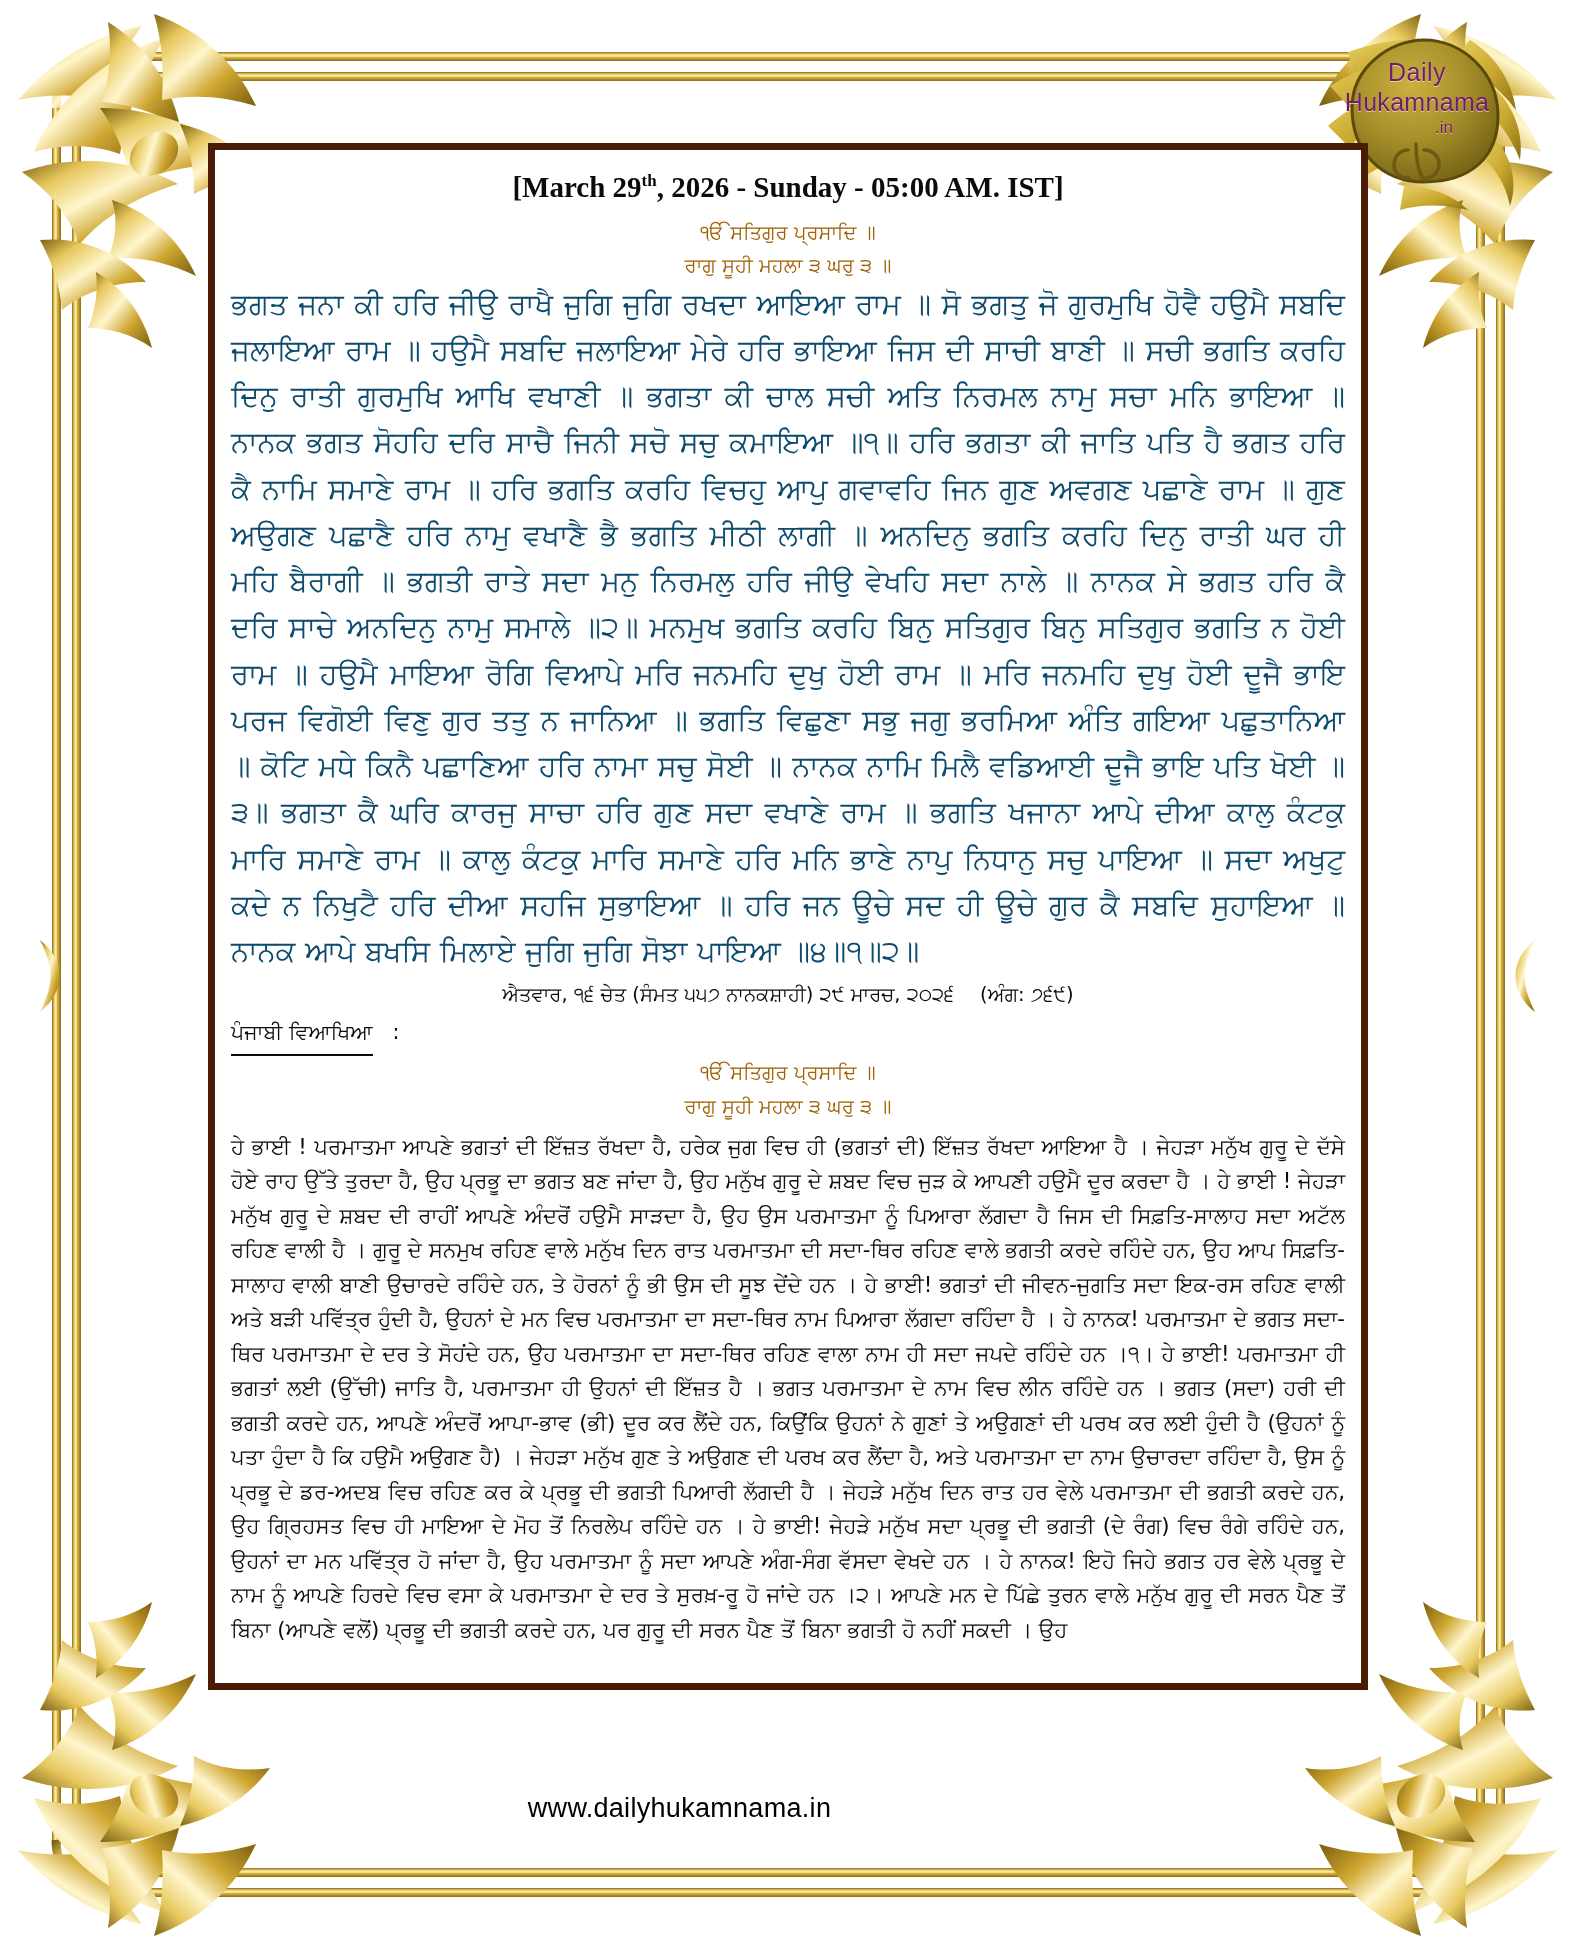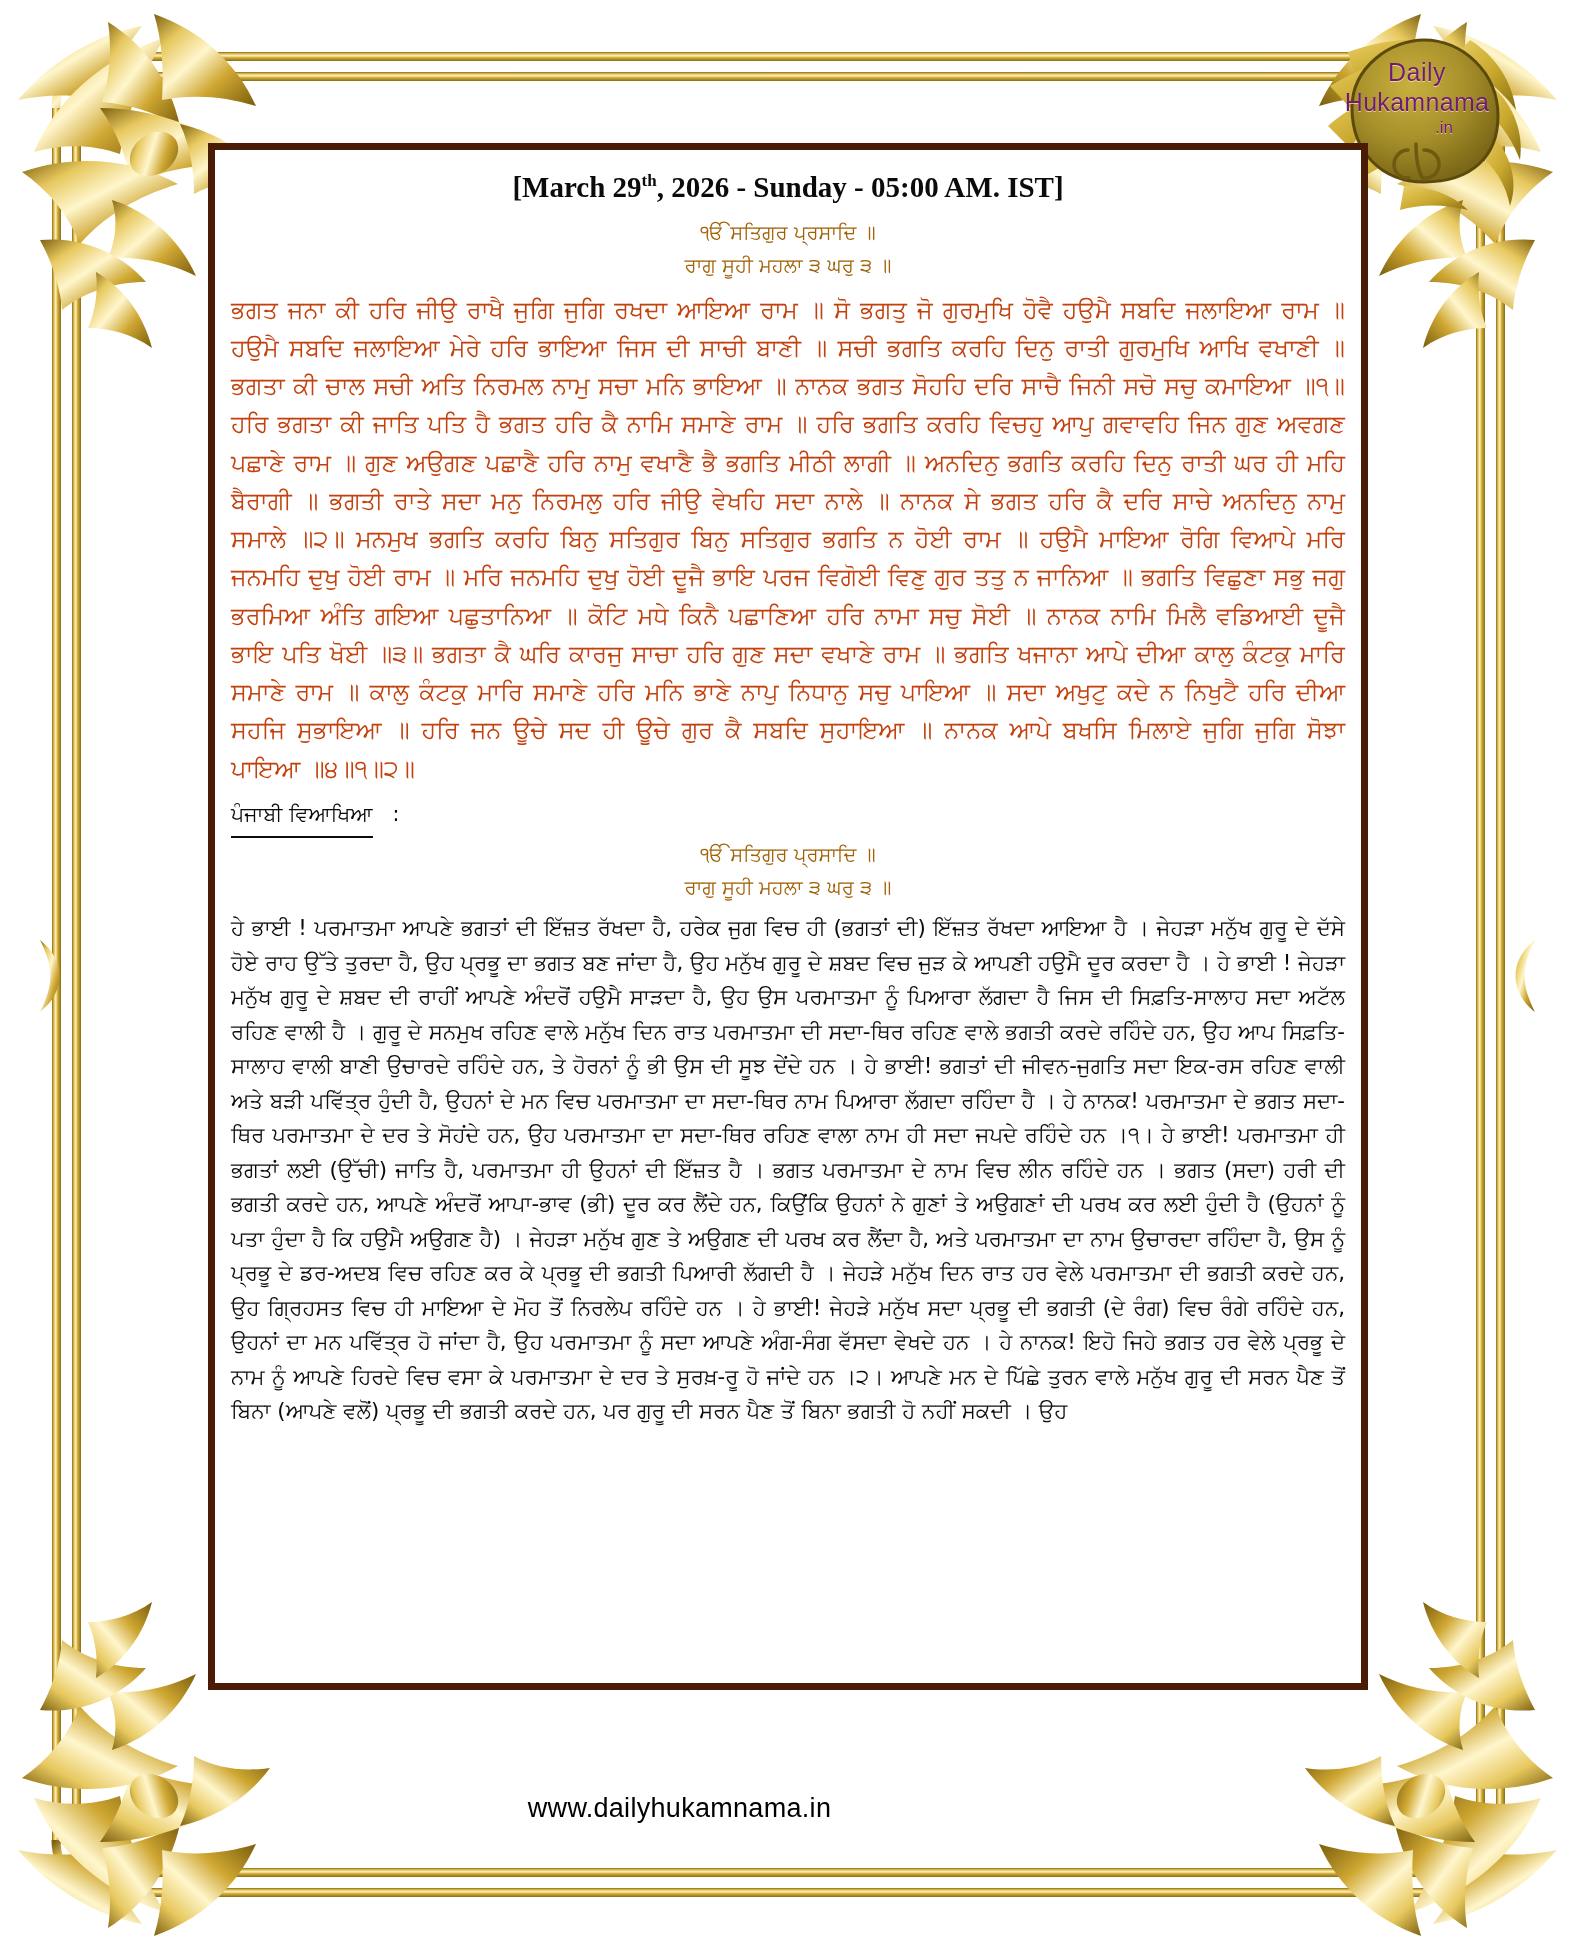--- a/index.html
+++ b/index.html
@@ -68,24 +68,23 @@
   .centered-line {
     text-align: center;
     font-size: 19.5px;
     color: #a16207;
     margin-top: 14px;
     line-height: 1.5;
   }
   .centered-line.tight { margin-top: 4px; }
 
   .bani-block {
-    margin-top: 10px;
-    font-size: 24px;
+    font-size: 29px;
     line-height: 1.595;
-    color: #c2410c;
+    color: #0c4a6e;
     text-align: justify;
     text-align-last: left;
     word-spacing: 0.5px;
   }
 
   .date-line {
     margin-top: 9px;
     text-align: center;
     font-size: 19.5px;
     color: #0b0b0b;
@@ -270,20 +269,23 @@
 
     <div class="title-date">
       <span>[March 29</span><sup>th</sup><span>, 2026 - Sunday - 05:00 AM. IST]</span>
     </div>
 
     <div class="centered-line gur">ੴ ਸਤਿਗੁਰ ਪ੍ਰਸਾਦਿ ॥</div>
     <div class="centered-line gur tight">ਰਾਗੁ ਸੂਹੀ ਮਹਲਾ ੩ ਘਰੁ ੩ ॥</div>
 
     <div class="bani-block gur">ਭਗਤ ਜਨਾ ਕੀ ਹਰਿ ਜੀਉ ਰਾਖੈ ਜੁਗਿ ਜੁਗਿ ਰਖਦਾ ਆਇਆ ਰਾਮ ॥ ਸੋ ਭਗਤੁ ਜੋ ਗੁਰਮੁਖਿ ਹੋਵੈ ਹਉਮੈ ਸਬਦਿ ਜਲਾਇਆ ਰਾਮ ॥ ਹਉਮੈ ਸਬਦਿ ਜਲਾਇਆ ਮੇਰੇ ਹਰਿ ਭਾਇਆ ਜਿਸ ਦੀ ਸਾਚੀ ਬਾਣੀ ॥ ਸਚੀ ਭਗਤਿ ਕਰਹਿ ਦਿਨੁ ਰਾਤੀ ਗੁਰਮੁਖਿ ਆਖਿ ਵਖਾਣੀ ॥ ਭਗਤਾ ਕੀ ਚਾਲ ਸਚੀ ਅਤਿ ਨਿਰਮਲ ਨਾਮੁ ਸਚਾ ਮਨਿ ਭਾਇਆ ॥ ਨਾਨਕ ਭਗਤ ਸੋਹਹਿ ਦਰਿ ਸਾਚੈ ਜਿਨੀ ਸਚੋ ਸਚੁ ਕਮਾਇਆ ॥੧॥ ਹਰਿ ਭਗਤਾ ਕੀ ਜਾਤਿ ਪਤਿ ਹੈ ਭਗਤ ਹਰਿ ਕੈ ਨਾਮਿ ਸਮਾਣੇ ਰਾਮ ॥ ਹਰਿ ਭਗਤਿ ਕਰਹਿ ਵਿਚਹੁ ਆਪੁ ਗਵਾਵਹਿ ਜਿਨ ਗੁਣ ਅਵਗਣ ਪਛਾਣੇ ਰਾਮ ॥ ਗੁਣ ਅਉਗਣ ਪਛਾਣੈ ਹਰਿ ਨਾਮੁ ਵਖਾਣੈ ਭੈ ਭਗਤਿ ਮੀਠੀ ਲਾਗੀ ॥ ਅਨਦਿਨੁ ਭਗਤਿ ਕਰਹਿ ਦਿਨੁ ਰਾਤੀ ਘਰ ਹੀ ਮਹਿ ਬੈਰਾਗੀ ॥ ਭਗਤੀ ਰਾਤੇ ਸਦਾ ਮਨੁ ਨਿਰਮਲੁ ਹਰਿ ਜੀਉ ਵੇਖਹਿ ਸਦਾ ਨਾਲੇ ॥ ਨਾਨਕ ਸੇ ਭਗਤ ਹਰਿ ਕੈ ਦਰਿ ਸਾਚੇ ਅਨਦਿਨੁ ਨਾਮੁ ਸਮਾਲੇ ॥੨॥ ਮਨਮੁਖ ਭਗਤਿ ਕਰਹਿ ਬਿਨੁ ਸਤਿਗੁਰ ਬਿਨੁ ਸਤਿਗੁਰ ਭਗਤਿ ਨ ਹੋਈ ਰਾਮ ॥ ਹਉਮੈ ਮਾਇਆ ਰੋਗਿ ਵਿਆਪੇ ਮਰਿ ਜਨਮਹਿ ਦੁਖੁ ਹੋਈ ਰਾਮ ॥ ਮਰਿ ਜਨਮਹਿ ਦੁਖੁ ਹੋਈ ਦੂਜੈ ਭਾਇ ਪਰਜ ਵਿਗੋਈ ਵਿਣੁ ਗੁਰ ਤਤੁ ਨ ਜਾਨਿਆ ॥ ਭਗਤਿ ਵਿਛੁਣਾ ਸਭੁ ਜਗੁ ਭਰਮਿਆ ਅੰਤਿ ਗਇਆ ਪਛੁਤਾਨਿਆ ॥ ਕੋਟਿ ਮਧੇ ਕਿਨੈ ਪਛਾਣਿਆ ਹਰਿ ਨਾਮਾ ਸਚੁ ਸੋਈ ॥ ਨਾਨਕ ਨਾਮਿ ਮਿਲੈ ਵਡਿਆਈ ਦੂਜੈ ਭਾਇ ਪਤਿ ਖੋਈ ॥੩॥ ਭਗਤਾ ਕੈ ਘਰਿ ਕਾਰਜੁ ਸਾਚਾ ਹਰਿ ਗੁਣ ਸਦਾ ਵਖਾਣੇ ਰਾਮ ॥ ਭਗਤਿ ਖਜਾਨਾ ਆਪੇ ਦੀਆ ਕਾਲੁ ਕੰਟਕੁ ਮਾਰਿ ਸਮਾਣੇ ਰਾਮ ॥ ਕਾਲੁ ਕੰਟਕੁ ਮਾਰਿ ਸਮਾਣੇ ਹਰਿ ਮਨਿ ਭਾਣੇ ਨਾਪੁ ਨਿਧਾਨੁ ਸਚੁ ਪਾਇਆ ॥ ਸਦਾ ਅਖੁਟੁ ਕਦੇ ਨ ਨਿਖੁਟੈ ਹਰਿ ਦੀਆ ਸਹਜਿ ਸੁਭਾਇਆ ॥ ਹਰਿ ਜਨ ਊਚੇ ਸਦ ਹੀ ਊਚੇ ਗੁਰ ਕੈ ਸਬਦਿ ਸੁਹਾਇਆ ॥ ਨਾਨਕ ਆਪੇ ਬਖਸਿ ਮਿਲਾਏ ਜੁਗਿ ਜੁਗਿ ਸੋਝਾ ਪਾਇਆ ॥੪॥੧॥੨॥</div>
 
+    <div class="date-line gur">
+      <span>ਐਤਵਾਰ, ੧੬ ਚੇਤ (ਸੰਮਤ ੫੫੭ ਨਾਨਕਸ਼ਾਹੀ) ੨੯ ਮਾਰਚ, ੨੦੨੬</span><span class="ang">(ਅੰਗ: ੭੬੯)</span>
+    </div>
 
     <div class="section-label gur">
       <span class="lbl">ਪੰਜਾਬੀ ਵਿਆਖਿਆ</span><span class="colon">:</span>
     </div>
 
     <div class="centered-line gur">ੴ ਸਤਿਗੁਰ ਪ੍ਰਸਾਦਿ ॥</div>
     <div class="centered-line gur tight">ਰਾਗੁ ਸੂਹੀ ਮਹਲਾ ੩ ਘਰੁ ੩ ॥</div>
 
     <div class="expl-block gur">ਹੇ ਭਾਈ ! ਪਰਮਾਤਮਾ ਆਪਣੇ ਭਗਤਾਂ ਦੀ ਇੱਜ਼ਤ ਰੱਖਦਾ ਹੈ, ਹਰੇਕ ਜੁਗ ਵਿਚ ਹੀ (ਭਗਤਾਂ ਦੀ) ਇੱਜ਼ਤ ਰੱਖਦਾ ਆਇਆ ਹੈ । ਜੇਹੜਾ ਮਨੁੱਖ ਗੁਰੂ ਦੇ ਦੱਸੇ ਹੋਏ ਰਾਹ ਉੱਤੇ ਤੁਰਦਾ ਹੈ, ਉਹ ਪ੍ਰਭੂ ਦਾ ਭਗਤ ਬਣ ਜਾਂਦਾ ਹੈ, ਉਹ ਮਨੁੱਖ ਗੁਰੂ ਦੇ ਸ਼ਬਦ ਵਿਚ ਜੁੜ ਕੇ ਆਪਣੀ ਹਉਮੈ ਦੂਰ ਕਰਦਾ ਹੈ । ਹੇ ਭਾਈ ! ਜੇਹੜਾ ਮਨੁੱਖ ਗੁਰੂ ਦੇ ਸ਼ਬਦ ਦੀ ਰਾਹੀਂ ਆਪਣੇ ਅੰਦਰੋਂ ਹਉਮੈ ਸਾੜਦਾ ਹੈ, ਉਹ ਉਸ ਪਰਮਾਤਮਾ ਨੂੰ ਪਿਆਰਾ ਲੱਗਦਾ ਹੈ ਜਿਸ ਦੀ ਸਿਫ਼ਤਿ-ਸਾਲਾਹ ਸਦਾ ਅਟੱਲ ਰਹਿਣ ਵਾਲੀ ਹੈ । ਗੁਰੂ ਦੇ ਸਨਮੁਖ ਰਹਿਣ ਵਾਲੇ ਮਨੁੱਖ ਦਿਨ ਰਾਤ ਪਰਮਾਤਮਾ ਦੀ ਸਦਾ-ਥਿਰ ਰਹਿਣ ਵਾਲੇ ਭਗਤੀ ਕਰਦੇ ਰਹਿੰਦੇ ਹਨ, ਉਹ ਆਪ ਸਿਫ਼ਤਿ-ਸਾਲਾਹ ਵਾਲੀ ਬਾਣੀ ਉਚਾਰਦੇ ਰਹਿੰਦੇ ਹਨ, ਤੇ ਹੋਰਨਾਂ ਨੂੰ ਭੀ ਉਸ ਦੀ ਸੂਝ ਦੇਂਦੇ ਹਨ । ਹੇ ਭਾਈ! ਭਗਤਾਂ ਦੀ ਜੀਵਨ-ਜੁਗਤਿ ਸਦਾ ਇਕ-ਰਸ ਰਹਿਣ ਵਾਲੀ ਅਤੇ ਬੜੀ ਪਵਿੱਤ੍ਰ ਹੁੰਦੀ ਹੈ, ਉਹਨਾਂ ਦੇ ਮਨ ਵਿਚ ਪਰਮਾਤਮਾ ਦਾ ਸਦਾ-ਥਿਰ ਨਾਮ ਪਿਆਰਾ ਲੱਗਦਾ ਰਹਿੰਦਾ ਹੈ । ਹੇ ਨਾਨਕ! ਪਰਮਾਤਮਾ ਦੇ ਭਗਤ ਸਦਾ-ਥਿਰ ਪਰਮਾਤਮਾ ਦੇ ਦਰ ਤੇ ਸੋਹਂਦੇ ਹਨ, ਉਹ ਪਰਮਾਤਮਾ ਦਾ ਸਦਾ-ਥਿਰ ਰਹਿਣ ਵਾਲਾ ਨਾਮ ਹੀ ਸਦਾ ਜਪਦੇ ਰਹਿੰਦੇ ਹਨ ।੧। ਹੇ ਭਾਈ! ਪਰਮਾਤਮਾ ਹੀ ਭਗਤਾਂ ਲਈ (ਉੱਚੀ) ਜਾਤਿ ਹੈ, ਪਰਮਾਤਮਾ ਹੀ ਉਹਨਾਂ ਦੀ ਇੱਜ਼ਤ ਹੈ । ਭਗਤ ਪਰਮਾਤਮਾ ਦੇ ਨਾਮ ਵਿਚ ਲੀਨ ਰਹਿੰਦੇ ਹਨ । ਭਗਤ (ਸਦਾ) ਹਰੀ ਦੀ ਭਗਤੀ ਕਰਦੇ ਹਨ, ਆਪਣੇ ਅੰਦਰੋਂ ਆਪਾ-ਭਾਵ (ਭੀ) ਦੂਰ ਕਰ ਲੈਂਦੇ ਹਨ, ਕਿਉਂਕਿ ਉਹਨਾਂ ਨੇ ਗੁਣਾਂ ਤੇ ਅਉਗਣਾਂ ਦੀ ਪਰਖ ਕਰ ਲਈ ਹੁੰਦੀ ਹੈ (ਉਹਨਾਂ ਨੂੰ ਪਤਾ ਹੁੰਦਾ ਹੈ ਕਿ ਹਉਮੈ ਅਉਗਣ ਹੈ) । ਜੇਹੜਾ ਮਨੁੱਖ ਗੁਣ ਤੇ ਅਉਗਣ ਦੀ ਪਰਖ ਕਰ ਲੈਂਦਾ ਹੈ, ਅਤੇ ਪਰਮਾਤਮਾ ਦਾ ਨਾਮ ਉਚਾਰਦਾ ਰਹਿੰਦਾ ਹੈ, ਉਸ ਨੂੰ ਪ੍ਰਭੂ ਦੇ ਡਰ-ਅਦਬ ਵਿਚ ਰਹਿਣ ਕਰ ਕੇ ਪ੍ਰਭੂ ਦੀ ਭਗਤੀ ਪਿਆਰੀ ਲੱਗਦੀ ਹੈ । ਜੇਹੜੇ ਮਨੁੱਖ ਦਿਨ ਰਾਤ ਹਰ ਵੇਲੇ ਪਰਮਾਤਮਾ ਦੀ ਭਗਤੀ ਕਰਦੇ ਹਨ, ਉਹ ਗ੍ਰਿਹਸਤ ਵਿਚ ਹੀ ਮਾਇਆ ਦੇ ਮੋਹ ਤੋਂ ਨਿਰਲੇਪ ਰਹਿੰਦੇ ਹਨ । ਹੇ ਭਾਈ! ਜੇਹੜੇ ਮਨੁੱਖ ਸਦਾ ਪ੍ਰਭੂ ਦੀ ਭਗਤੀ (ਦੇ ਰੰਗ) ਵਿਚ ਰੰਗੇ ਰਹਿੰਦੇ ਹਨ, ਉਹਨਾਂ ਦਾ ਮਨ ਪਵਿੱਤ੍ਰ ਹੋ ਜਾਂਦਾ ਹੈ, ਉਹ ਪਰਮਾਤਮਾ ਨੂੰ ਸਦਾ ਆਪਣੇ ਅੰਗ-ਸੰਗ ਵੱਸਦਾ ਵੇਖਦੇ ਹਨ । ਹੇ ਨਾਨਕ! ਇਹੋ ਜਿਹੇ ਭਗਤ ਹਰ ਵੇਲੇ ਪ੍ਰਭੂ ਦੇ ਨਾਮ ਨੂੰ ਆਪਣੇ ਹਿਰਦੇ ਵਿਚ ਵਸਾ ਕੇ ਪਰਮਾਤਮਾ ਦੇ ਦਰ ਤੇ ਸੁਰਖ਼-ਰੂ ਹੋ ਜਾਂਦੇ ਹਨ ।੨। ਆਪਣੇ ਮਨ ਦੇ ਪਿੱਛੇ ਤੁਰਨ ਵਾਲੇ ਮਨੁੱਖ ਗੁਰੂ ਦੀ ਸਰਨ ਪੈਣ ਤੋਂ ਬਿਨਾ (ਆਪਣੇ ਵਲੋਂ) ਪ੍ਰਭੂ ਦੀ ਭਗਤੀ ਕਰਦੇ ਹਨ, ਪਰ ਗੁਰੂ ਦੀ ਸਰਨ ਪੈਣ ਤੋਂ ਬਿਨਾ ਭਗਤੀ ਹੋ ਨਹੀਂ ਸਕਦੀ । ਉਹ</div>
 

